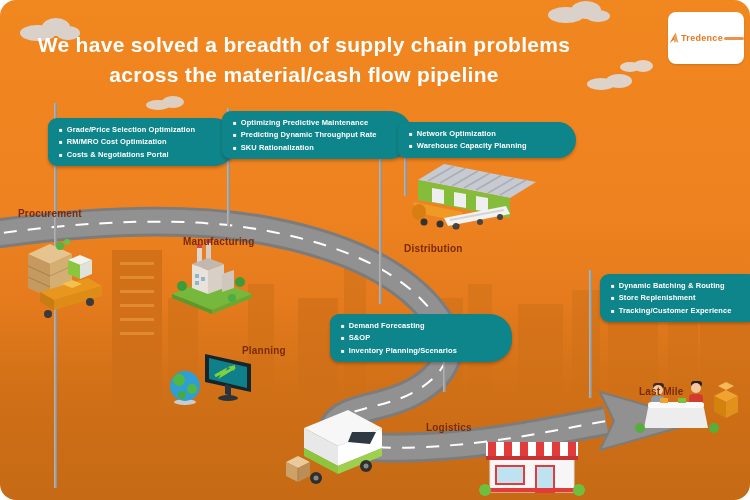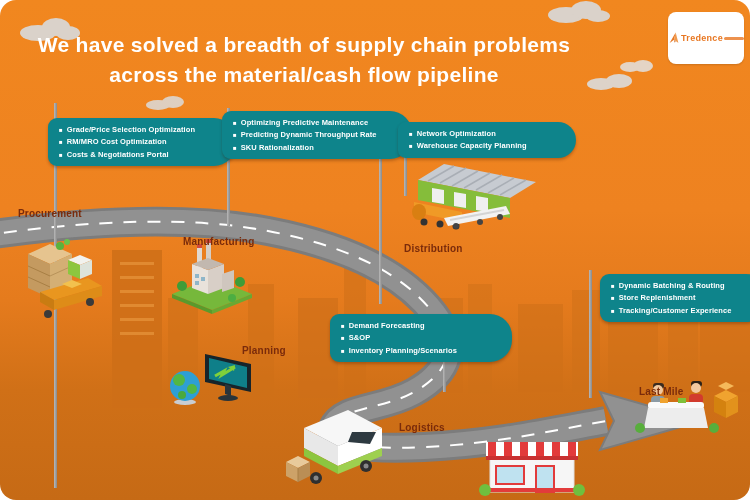--- a/index.html
+++ b/index.html
@@ -351,21 +351,21 @@
           <span class="blt">■</span>
           <span>Tracking/Customer Experience</span>
         </li>
     </ul>
   </div>
 
   <div class="stage-label" style="left:18px;top:208px;">Procurement</div>
   <div class="stage-label" style="left:183px;top:236px;">Manufacturing</div>
   <div class="stage-label" style="left:404px;top:243px;">Distribution</div>
   <div class="stage-label" style="left:242px;top:345px;">Planning</div>
-  <div class="stage-label" style="left:399px;top:422px;">Logistics</div>
+  <div class="stage-label" style="left:426px;top:422px;">Logistics</div>
   <div class="stage-label" style="left:598px;top:386px;padding-left:41px;">Last Mile</div>
 
   <div class="title">
     <div>We have solved a breadth of supply chain problems</div>
     <div>across the material/cash flow pipeline</div>
   </div>
 
   <div class="logo">
     <svg width="24" height="22" viewBox="0 0 22 22">
       <polygon points="14,1 3,20 11,14" fill="#E87722"></polygon>

